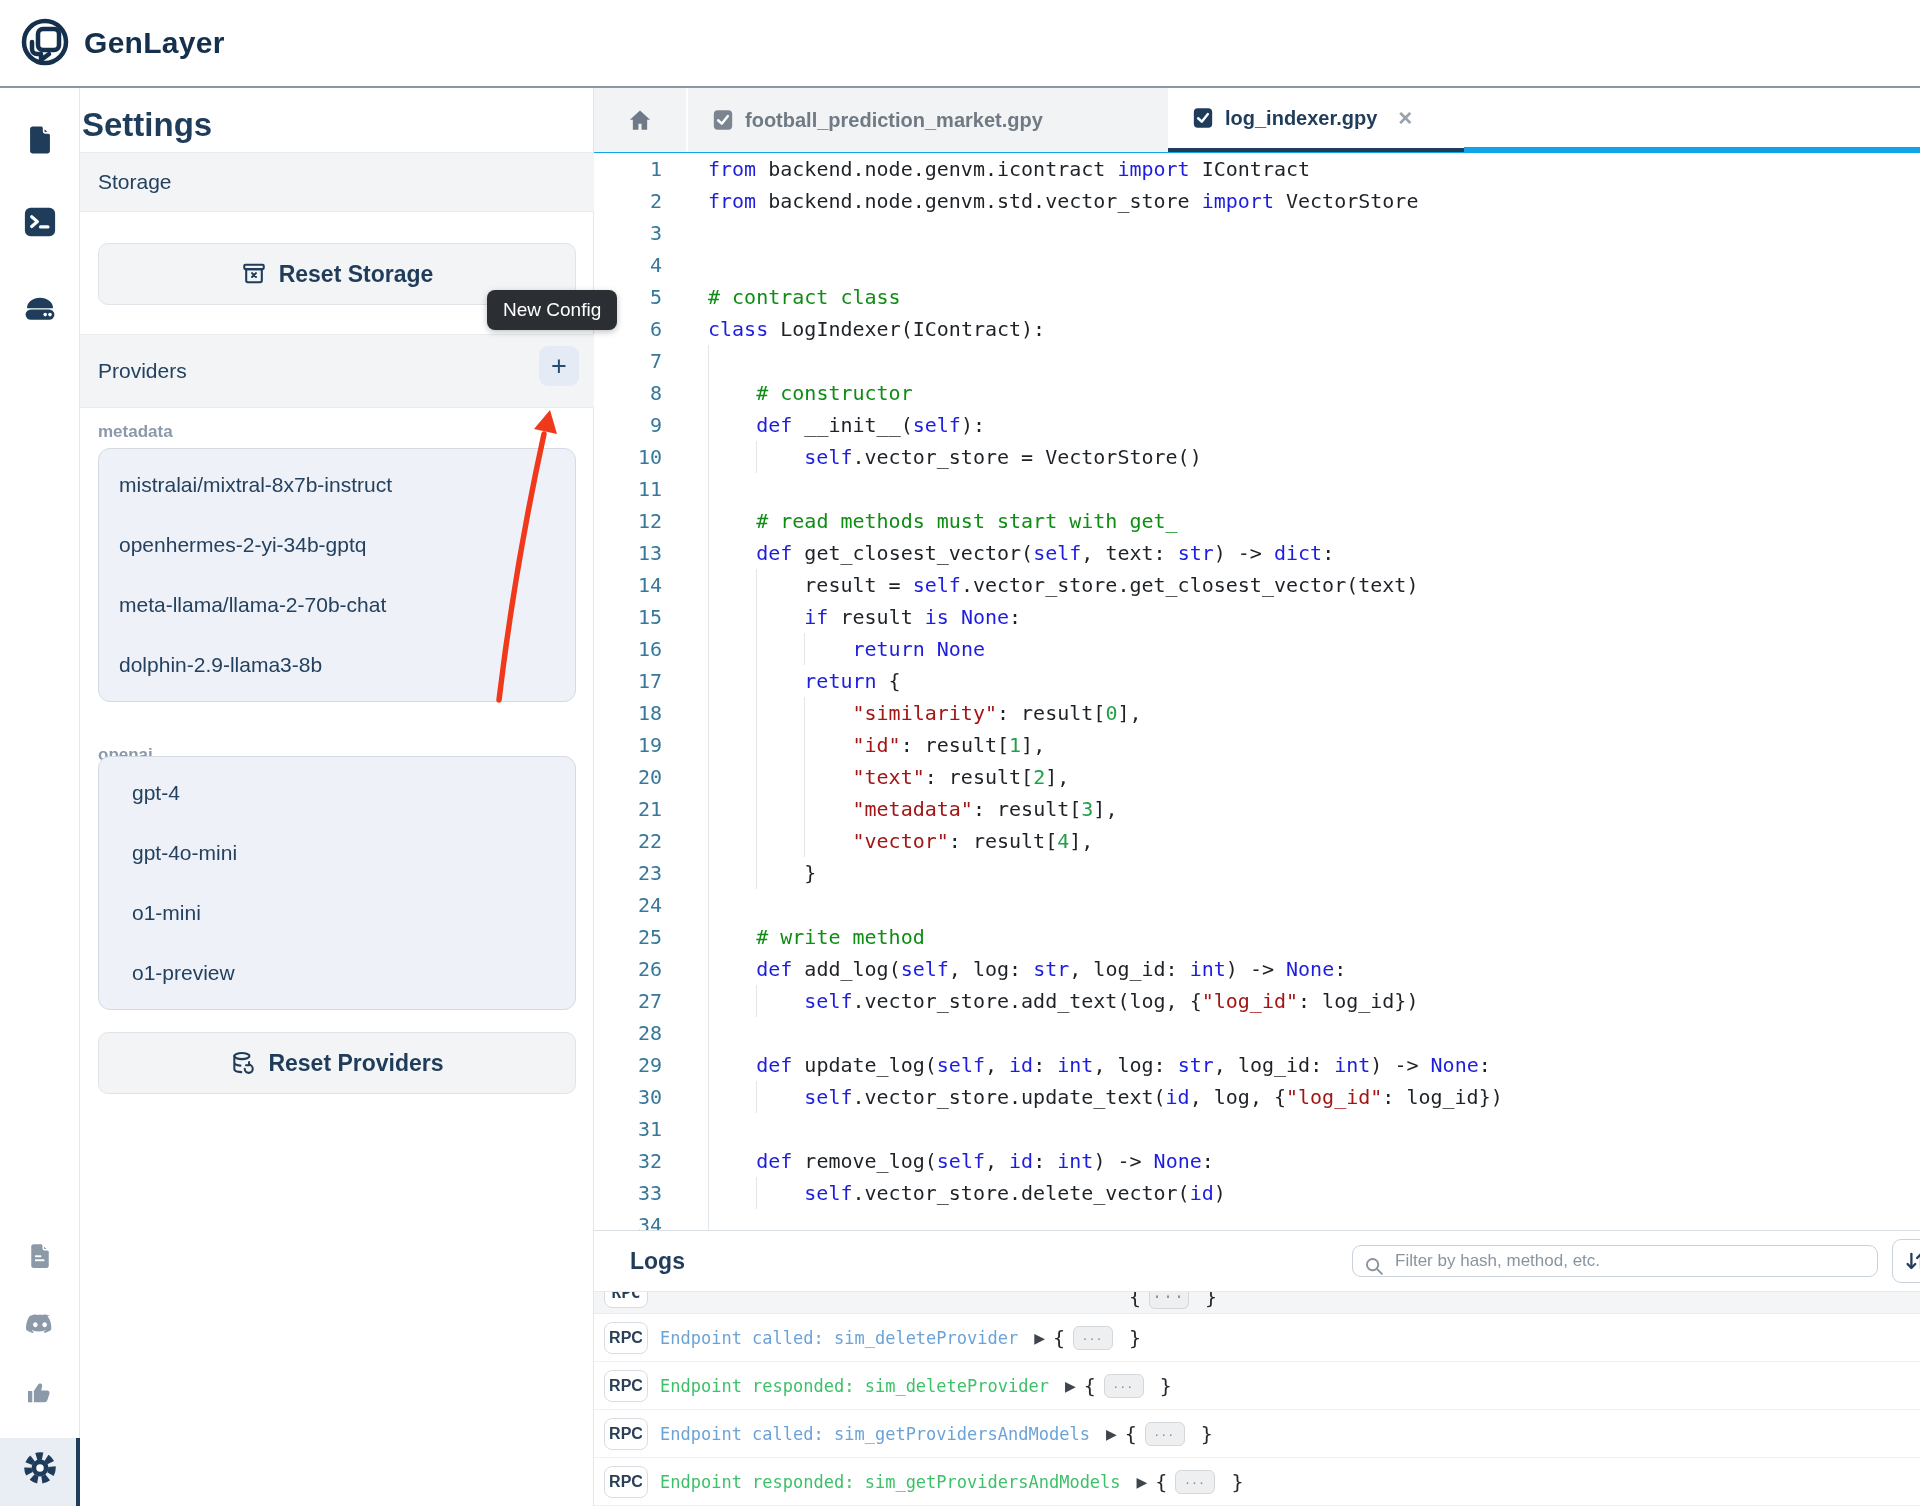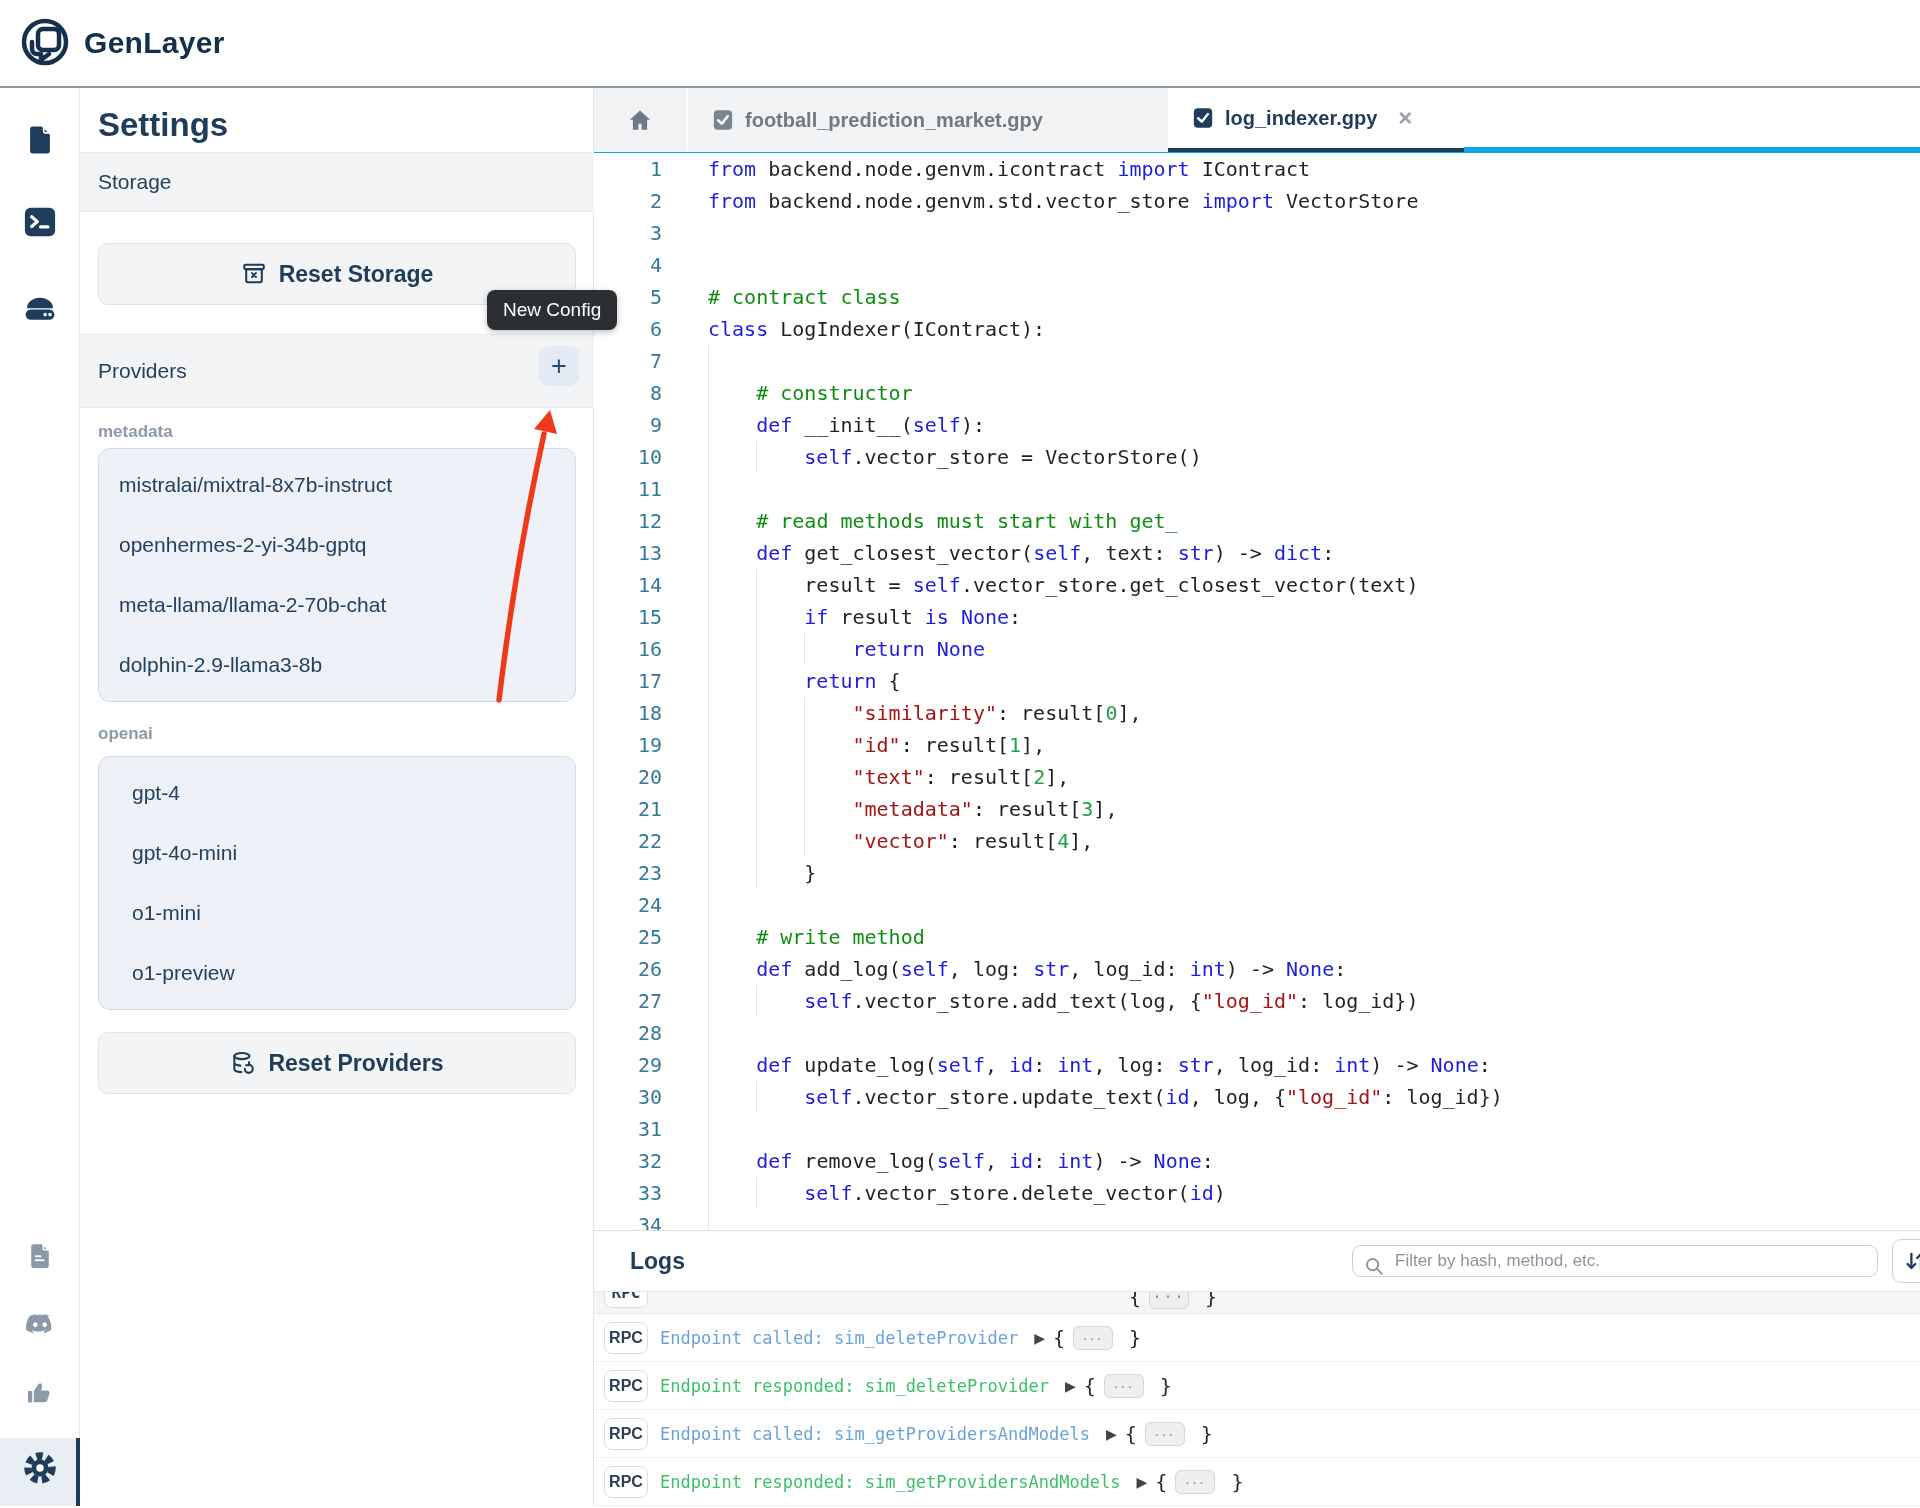--- a/index.html
+++ b/index.html
@@ -16,40 +16,40 @@
 
   
   .icon-rail { width:80px; border-right:1px solid #e4e8ec; position:relative; flex:none; }
   .rail-icon { position:absolute; left:0; width:80px; height:52px; display:flex;
     align-items:center; justify-content:center; cursor:pointer; }
   .rail-active-bg { position:absolute; left:0; bottom:0; width:80px; height:68px;
     background:#e9eef4; border-right:4px solid #1f3c5a; }
 
   
   .settings-panel { width:514px; flex:none; position:relative; border-right:1px solid #e2e6ea; background:#fff; }
-  .settings-title { position:absolute; top:18px; left:18px; font-size:33px; font-weight:600; color:#1f3c5a; }
+  .settings-title { position:absolute; top:18px; left:2px; font-size:33px; font-weight:600; color:#1f3c5a; }
   .section-band { position:absolute; left:0; width:514px; background:#f2f4f5;
     border-top:1px solid #e9ecef; border-bottom:1px solid #e9ecef;
     display:flex; align-items:center; padding-left:18px; font-size:21px; color:#24415f; font-weight:500; }
   .band-storage { top:64px; height:60px; }
   .band-providers { top:246px; height:74px; }
   .reset-btn { position:absolute; left:18px; width:478px; height:62px; background:#f2f4f6;
     border:1px solid #e0e4e9; border-radius:10px; display:flex; align-items:center; justify-content:center;
     gap:12px; font-size:23px; font-weight:700; color:#1f3c5a; cursor:pointer; }
   .btn-reset-storage { top:155px; }
   .btn-reset-providers { top:944px; }
   .plus-btn { position:absolute; top:258px; right:14px; width:40px; height:40px; background:#e4ebf4;
     border:none; border-radius:9px; font-size:27px; color:#2a4a6b; display:flex; align-items:center;
     justify-content:center; cursor:pointer; line-height:1; }
   .tooltip { position:absolute; top:202px; left:407px; height:40px; padding:0 16px; background:#2b2f34;
     color:#fff; font-size:19px; border-radius:8px; display:flex; align-items:center; z-index:30;
     box-shadow:0 2px 6px rgba(0,0,0,.25); white-space:nowrap; }
   .group-label { position:absolute; left:18px; font-size:17px; font-weight:600; color:#8c99a8; }
   .lbl-heuristai { top:334px; }
-  .lbl-openai { top:636px; }
+  .lbl-openai { top:657px; }
   .model-card { position:absolute; left:18px; width:478px; background:#eef2f8;
     border:1px solid #d3dae4; border-radius:12px; padding:6px 0; }
   .card-heuristai { top:360px; }
   .card-openai { top:668px;padding-left:13px; }
   .model-item { height:60px; display:flex; align-items:center; padding-left:20px;
     font-size:21px; font-weight:500; color:#24415f; cursor:pointer; }
   .arrow-overlay { position:absolute; inset:0; pointer-events:none; z-index:40; }
 
   
   .editor-col { flex:1; display:flex; flex-direction:column; min-width:0; }

